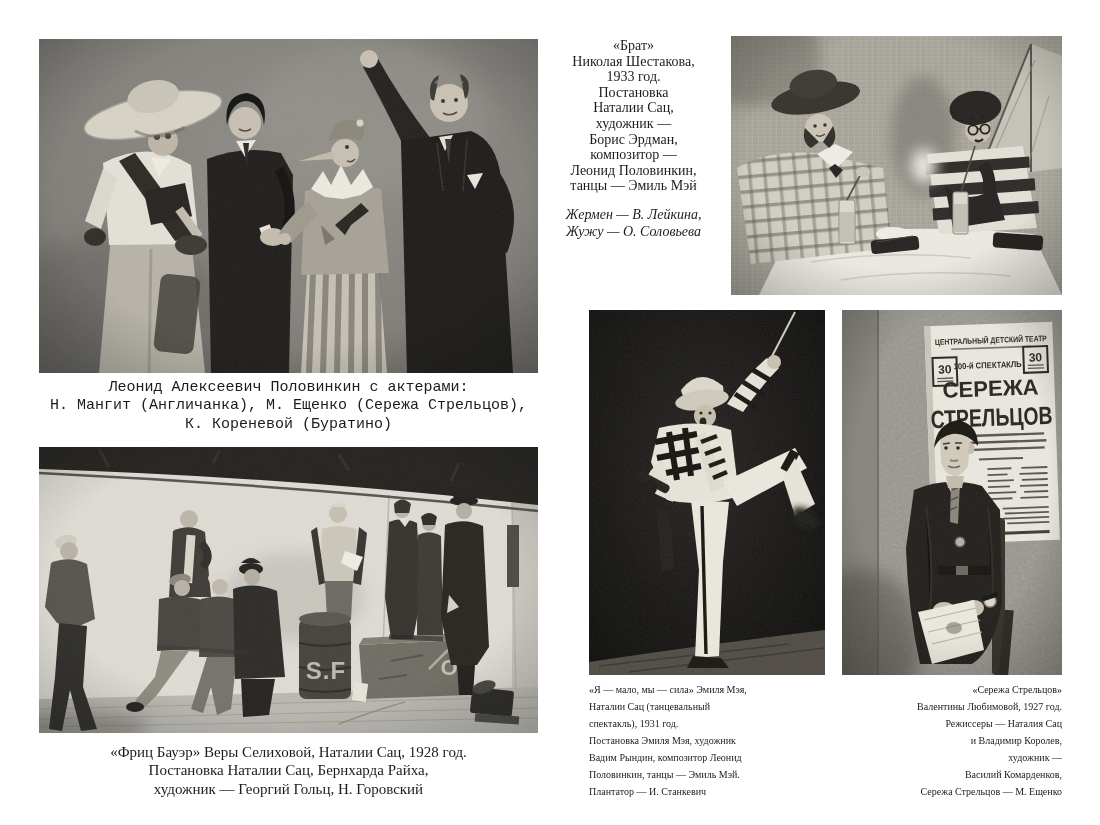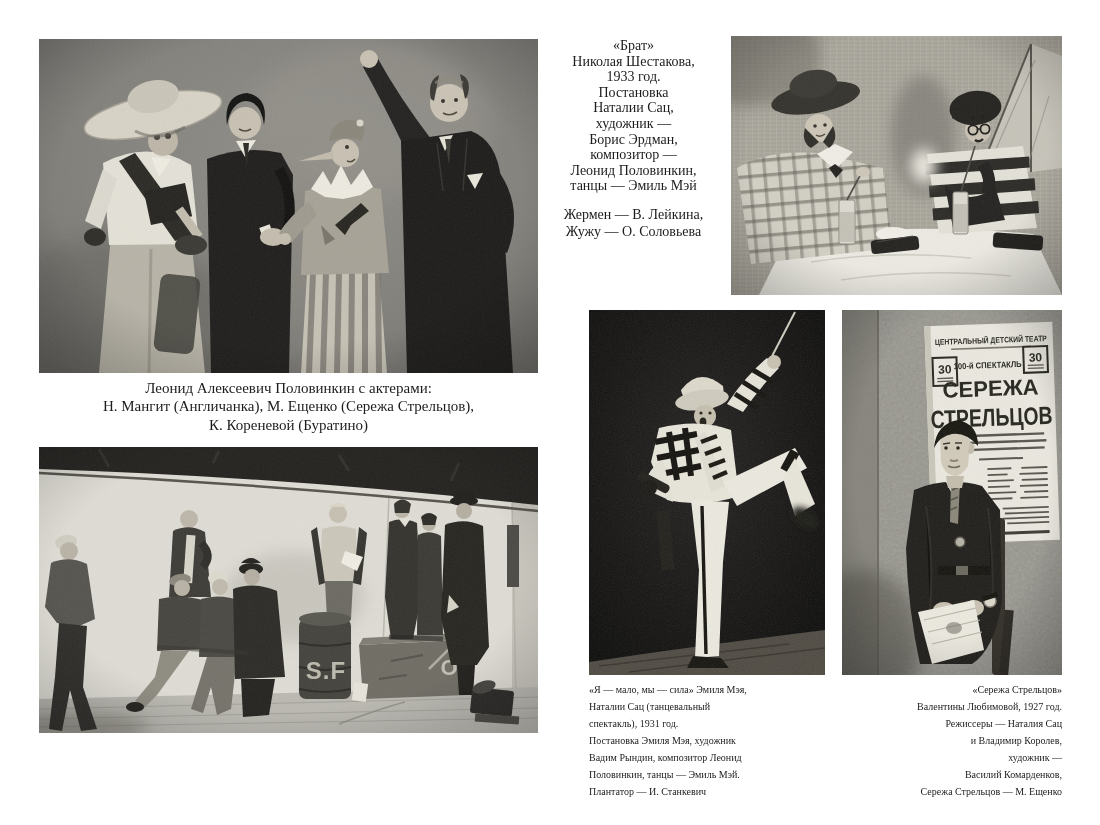--- a/index.html
+++ b/index.html
@@ -9,23 +9,23 @@
   .ph svg{display:block;width:100%;height:100%;}
   .cap{position:absolute;white-space:pre-line;}
   .cap-left{font-size:15px;line-height:18.4px;text-align:center;}
   .cap-right{font-size:10px;line-height:17px;}
   #cap-dance{text-align:left;}
   #cap-streltsov{text-align:right;}
   #brat-block{position:absolute;left:556px;top:38px;width:155px;text-align:center;
               font-size:14px;}
   #brat-block p{margin:0;white-space:pre-line;}
   #brat-block .credits{line-height:15.6px;}
-  #brat-block .cast{line-height:17px;margin-top:12px;}
+  #brat-block .cast{line-height:17px;margin-top:12px;font-style:italic;}
   #fig-polovinkin{left:39px;top:39px;width:499px;height:334px;}
-  #cap-polovinkin{left:39px;top:379px;width:499px;}
+  #cap-polovinkin{left:39px;top:379px;width:499px;font-family:Liberation Mono, monospace;}
   #fig-fritz{left:39px;top:447px;width:499px;height:286px;}
   #cap-fritz{left:39px;top:743px;width:499px;}
   #fig-brat{left:731px;top:36px;width:331px;height:259px;}
   #fig-dance{left:589px;top:310px;width:236px;height:365px;}
   #fig-streltsov{left:842px;top:310px;width:220px;height:365px;}
   #cap-dance{left:589px;top:681px;width:265px;}
   #cap-streltsov{left:790px;top:681px;width:272px;}
 </style>
 </head>
 <body>
@@ -254,20 +254,23 @@
         <ellipse cx="445" cy="240" rx="12" ry="6" fill="#454440" transform="rotate(-16 445 240)"></ellipse>
         <rect x="436" y="268" width="44" height="8" fill="#4a4944" transform="rotate(4 458 272)"></rect>
       </g>
       <rect x="468" y="78" width="12" height="62" fill="#4a4944"></rect>
 
       <rect width="499" height="286" fill="url(#vg2)"></rect>
       <rect width="499" height="286" filter="url(#gr2)" opacity=".09"></rect>
     </svg>
   </div>
 
+  <div class="cap cap-left" id="cap-fritz">«Фриц Бауэр» Веры Селиховой, Наталии Сац, 1928 год.
+Постановка Наталии Сац, Бернхарда Райха,
+художник — Георгий Гольц, Н. Горовский</div>
 
   <div id="brat-block" class="cap-right">
     <p class="credits">«Брат»
 Николая Шестакова,
 1933 год.
 Постановка
 Наталии Сац,
 художник —
 Борис Эрдман,
 композитор —

